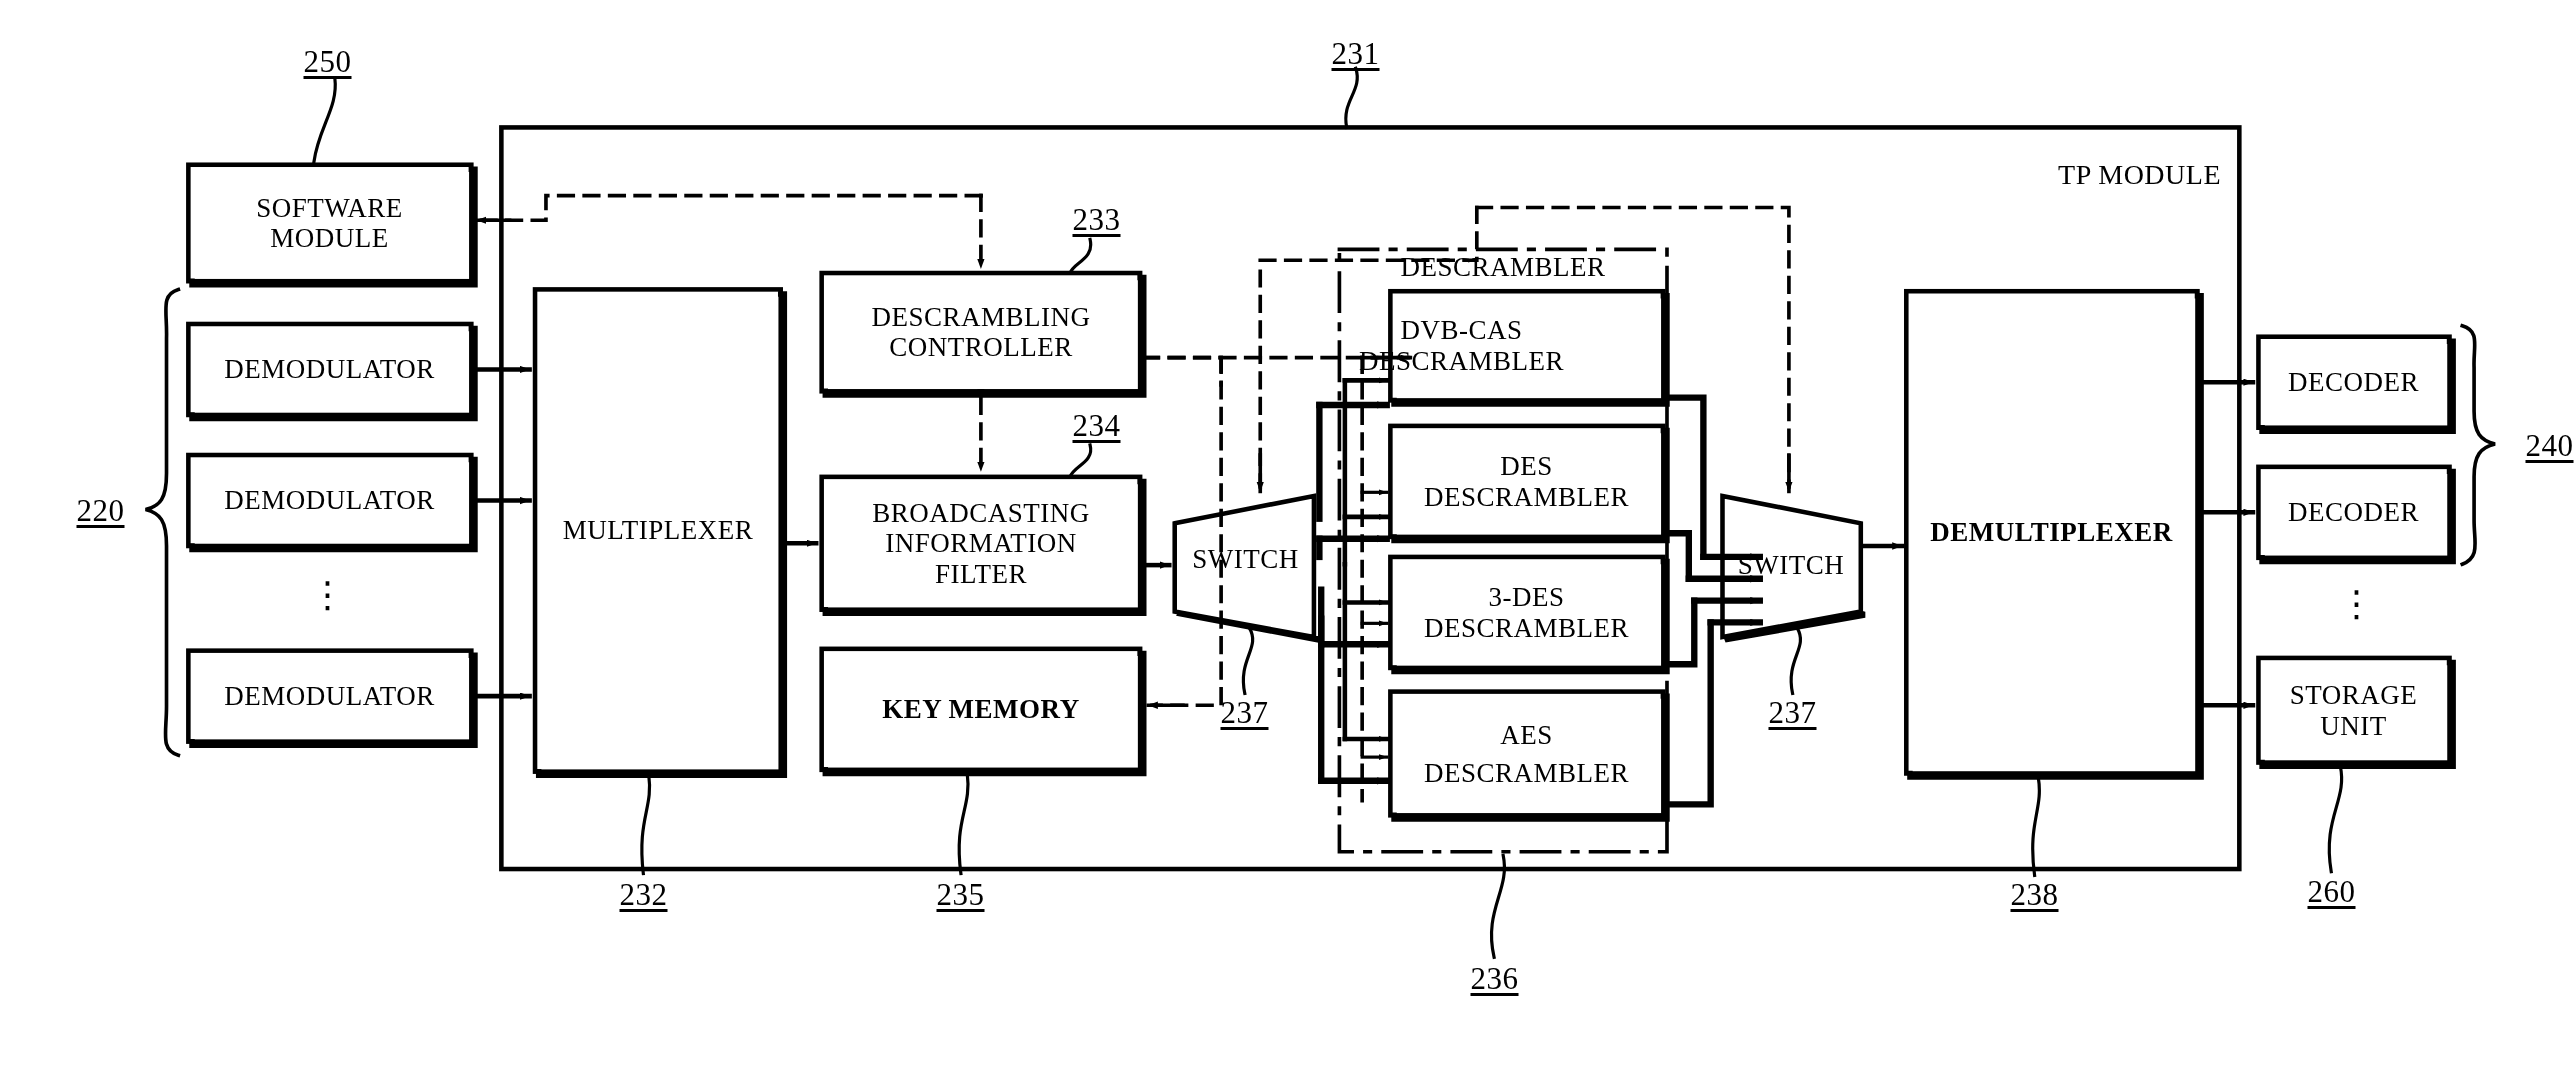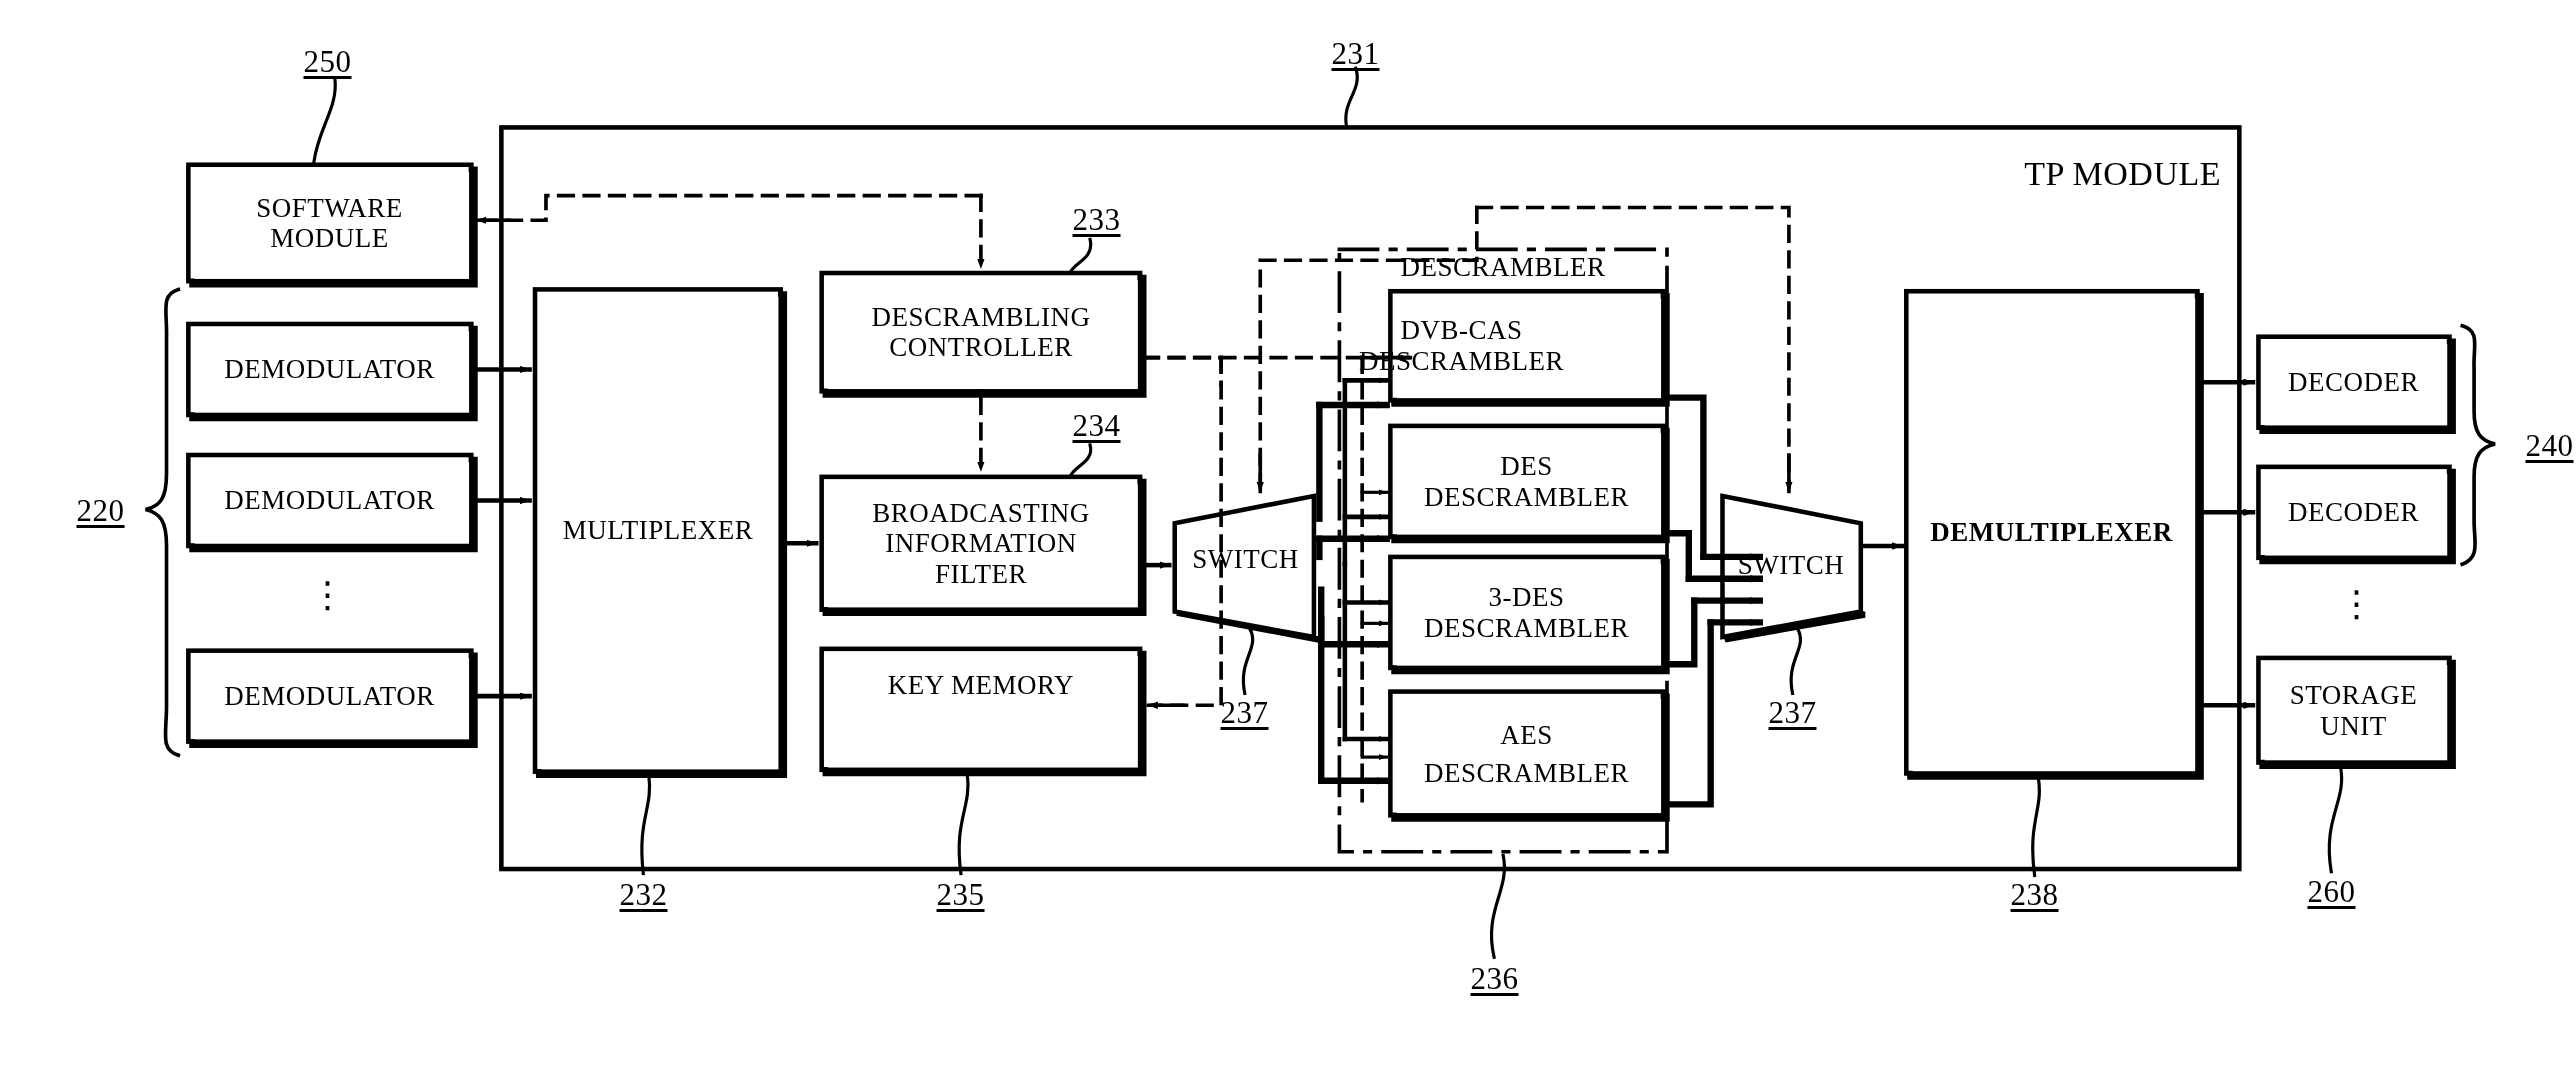--- a/index.html
+++ b/index.html
@@ -3,21 +3,21 @@
 <meta charset="utf-8">
 <style>
   html,body{margin:0;padding:0;background:#ffffff;}
   body{width:2576px;height:1082px;font-family:"Liberation Serif", serif;color:#000;}
   #stage{position:relative;width:2576px;height:1082px;overflow:hidden;background:#fff;}
   svg.layer{position:absolute;left:0;top:0;width:2576px;height:1082px;}
   .lbl{position:absolute;display:flex;align-items:center;justify-content:center;
        text-align:center;line-height:1.12;letter-spacing:0.5px;}
   .boxlbl{font-size:27px;}
   .refnum{font-size:31px;text-decoration:underline;text-underline-offset:3.6px;}
-  .modlbl{font-size:34px;}
+  .modlbl{font-size:28px;}
   .dots{position:absolute;font-size:36px;line-height:.55;letter-spacing:0;}
 </style>
 </head>
 <body>
 
 <div id="stage">
 
   <svg class="layer" viewBox="0 0 2831 1189">
     <defs>
       <marker id="ah" markerWidth="12" markerHeight="12" refX="10.5" refY="4" orient="auto" markerUnits="userSpaceOnUse">
@@ -225,21 +225,21 @@
     <span>DESCRAMBLING</span>
     <span>CONTROLLER</span>
   </div>
 
   <div class="lbl boxlbl" style="left:822px;top:477px;width:318px;height:133px;flex-direction:column;">
     <span>BROADCASTING</span>
     <span>INFORMATION</span>
     <span>FILTER</span>
   </div>
 
-  <div class="lbl boxlbl" style="left:822px;top:625px;width:318px;height:121px;">KEY MEMORY</div>
+  <div class="lbl boxlbl" style="left:822px;top:649px;width:318px;height:121px;font-weight:bold;">KEY MEMORY</div>
 
   <div class="lbl boxlbl" style="left:1175px;top:537px;width:141px;height:45px;">SWITCH</div>
   <div class="lbl boxlbl" style="left:1722px;top:543px;width:138px;height:45px;">SWITCH</div>
 
   <div class="lbl boxlbl" style="left:1339px;top:247px;width:328px;height:40px;">DESCRAMBLER</div>
 
   <div class="lbl boxlbl" style="left:1309px;top:291px;width:273px;height:109px;flex-direction:column;padding-left:16px;">
     <span>DVB-CAS</span>
     <span>DESCRAMBLER</span>
   </div>

